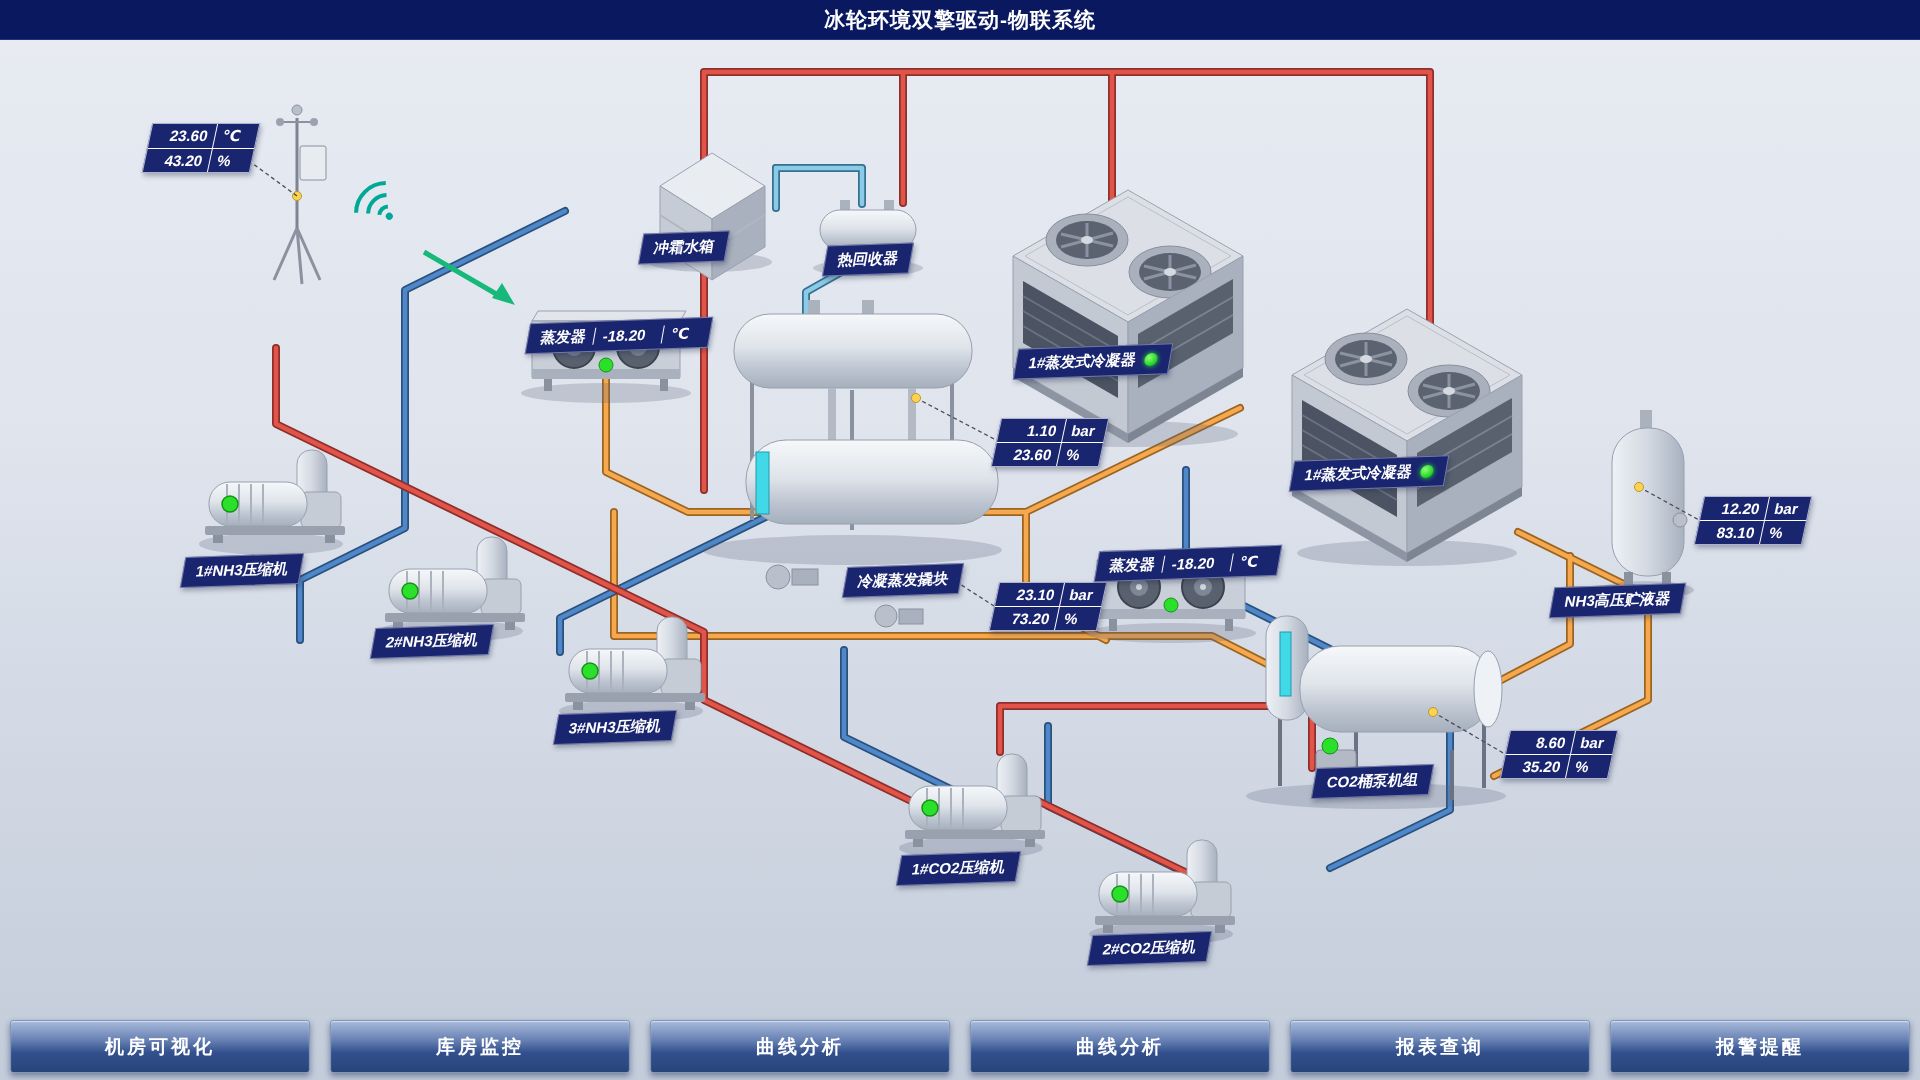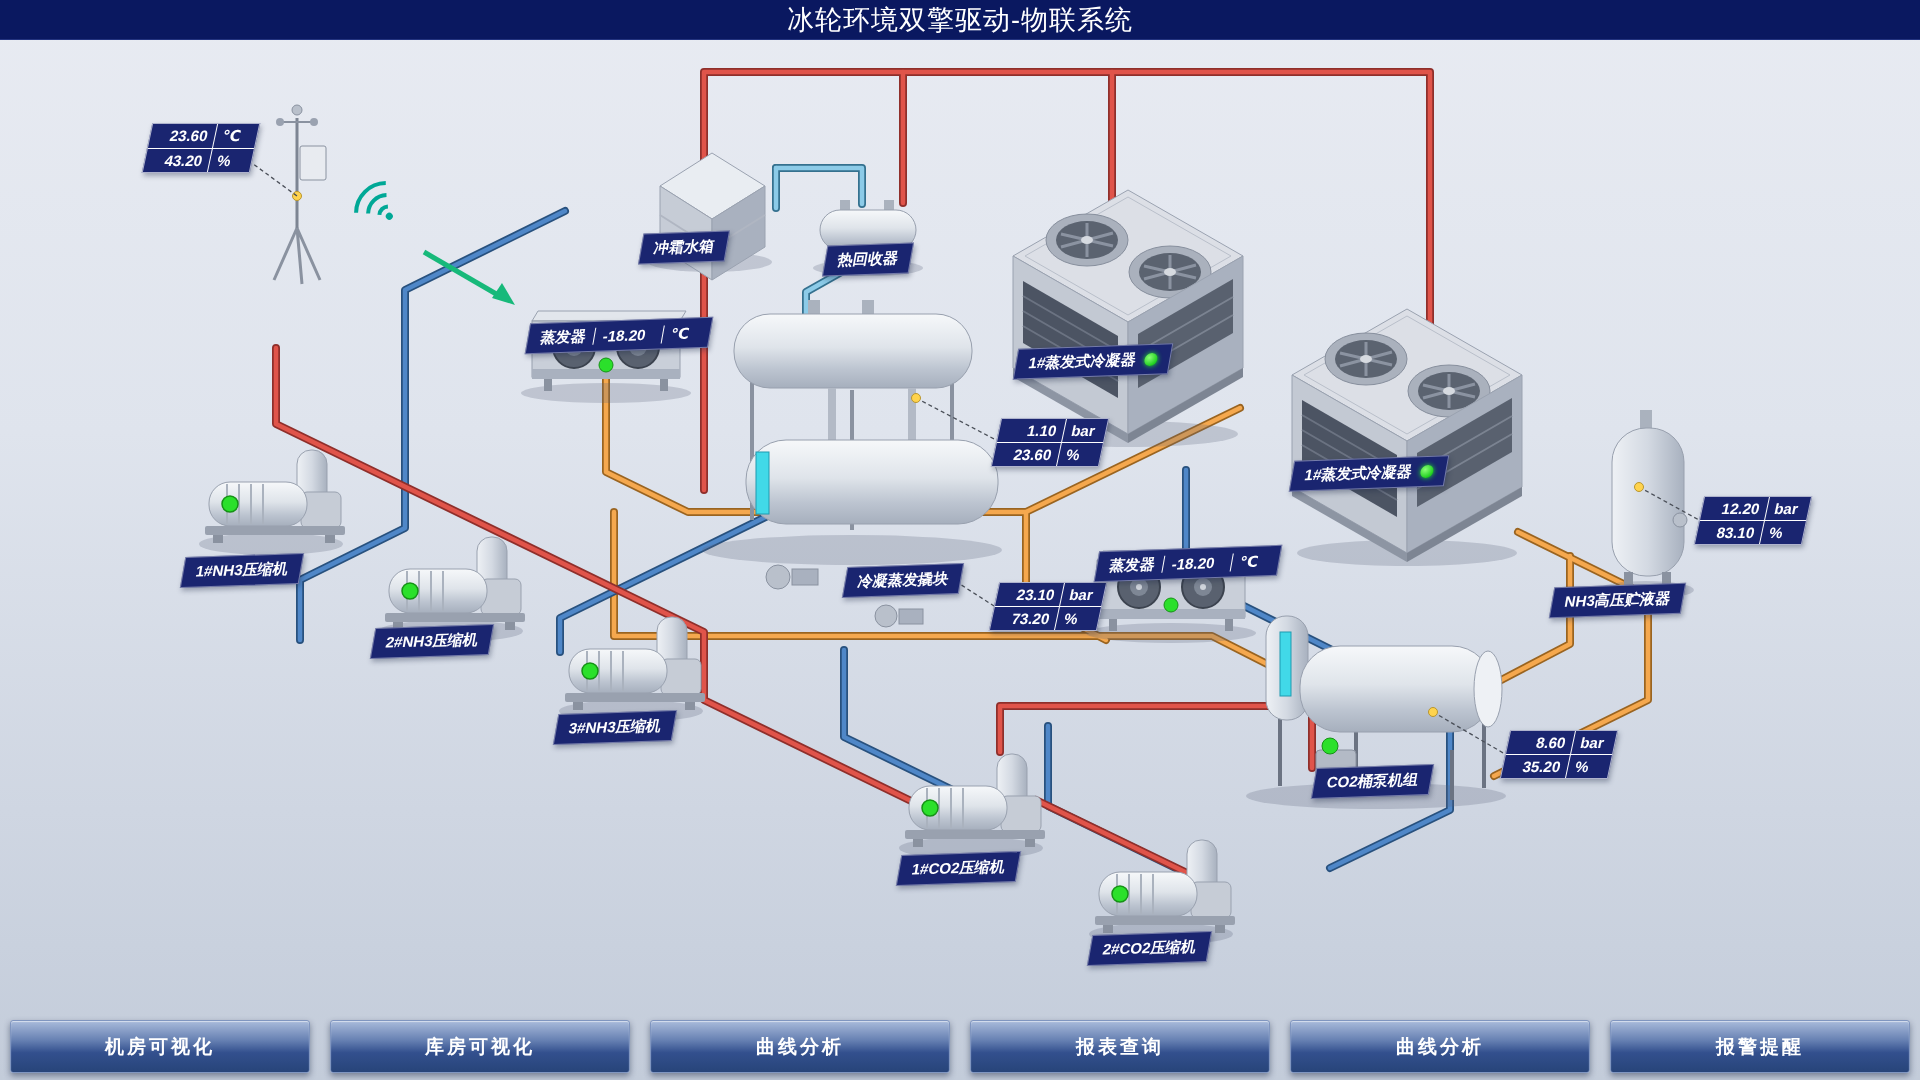--- a/index.html
+++ b/index.html
@@ -1,21 +1,21 @@
 <!DOCTYPE html>
 <html><head>
 <meta charset="utf-8">
 <style>
   *{margin:0;padding:0;box-sizing:border-box}
   body{width:1920px;height:1080px;font-family:"Liberation Sans","DejaVu Sans",sans-serif;background:#222;}
   .stage{position:relative;width:1920px;height:1080px;overflow:hidden;
     background:linear-gradient(180deg,#e8ebf2 0%,#dfe4ed 40%,#cfd6e2 75%,#c3ccda 100%);}
   .app-header{position:absolute;top:0;left:0;right:0;height:40px;background:#0a1860;
     display:flex;align-items:center;justify-content:center;z-index:40;border-bottom:1px solid #23337f;}
-  .app-header h1{color:#fff;font-size:27px;font-weight:normal;letter-spacing:1px;}
+  .app-header h1{color:#fff;font-size:21px;font-weight:bold;letter-spacing:1px;}
   .scene{position:absolute;top:0;left:0;}
   
   .po{fill:none;stroke-linejoin:round;stroke-linecap:round;stroke-width:8;}
   .pi{fill:none;stroke-linejoin:round;stroke-linecap:round;stroke-width:4.5;}
   .red-o{stroke:#8f2f2b}.red-i{stroke:#e0544a}
   .blu-o{stroke:#28517e}.blu-i{stroke:#4f87c8}
   .orn-o{stroke:#9a6420}.orn-i{stroke:#f5a84e}
   .cyn-o{stroke:#35718f}.cyn-i{stroke:#8ccbe8}
   
   .eq-label{position:absolute;background:#1a2570;color:#fff;font-size:15px;font-weight:bold;
@@ -375,20 +375,20 @@
 
   <div class="eq-label" style="left:899px;top:853px;">
     <span>1#CO2压缩机</span>
   </div>
   <div class="eq-label" style="left:1090px;top:933px;">
     <span>2#CO2压缩机</span>
   </div>
 
   <div class="nav-bar">
     <div class="nav-button">机房可视化</div>
-    <div class="nav-button">库房可视化</div>
+    <div class="nav-button">库房监控</div>
+    <div class="nav-button">曲线分析</div>
     <div class="nav-button">曲线分析</div>
     <div class="nav-button">报表查询</div>
-    <div class="nav-button">曲线分析</div>
     <div class="nav-button">报警提醒</div>
   </div>
 
 </div>
 
 </body></html>

